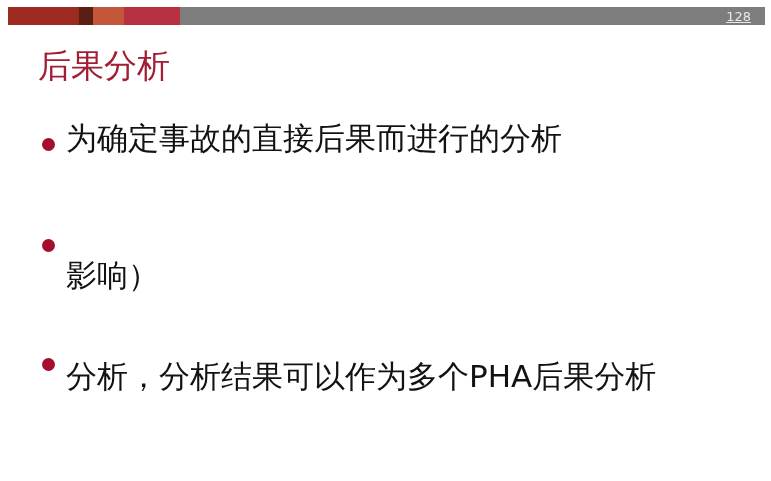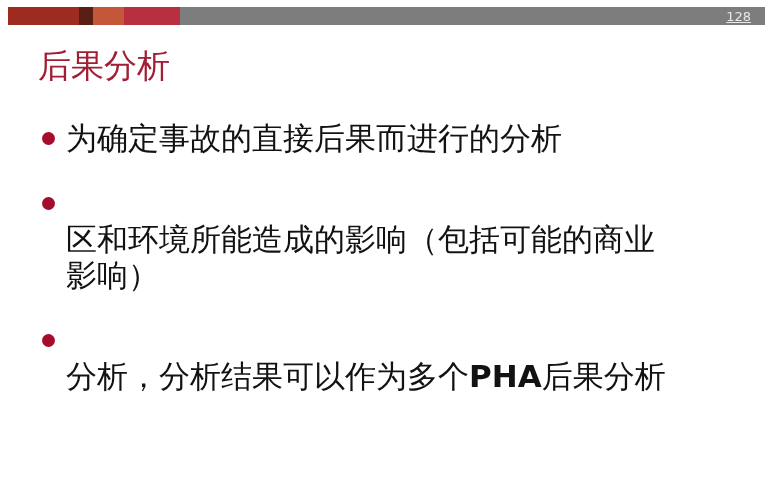--- a/index.html
+++ b/index.html
@@ -59,39 +59,39 @@
     position: absolute;
     left: 42px;
     top: 120px;
     width: 690px;
     margin: 0;
     padding: 0;
     list-style: none;
   }
   .bullets li {
     display: flex;
-    align-items: flex-start;
+    align-items: center;
     margin: 0 0 29px 0;
   }
   .dot {
     flex: 0 0 13px;
     width: 13px;
     height: 13px;
     border-radius: 50%;
     margin: 12px 11px 0 0;
   }
   .txt {
     margin: 0;
     font-size: 31px;
     line-height: 36px;
     letter-spacing: 0;
   }
   .pha {
     font-family: "DejaVu Sans", "Liberation Sans", sans-serif;
-    font-weight: 700;
+    font-weight: 400;
   }
 </style>
 </head>
 <body>
 
 <div class="slide">
 
   <header class="topbar">
     <span class="seg seg-1" style="background-color: rgb(158, 43, 32);"></span>
     <span class="seg seg-2" style="background-color: rgb(90, 30, 20);"></span>
@@ -110,21 +110,21 @@
       <span class="dot" style="background-color: rgb(165, 13, 45);"></span>
       <p class="txt">
         <span>为确定事故的直接后果而进行的分析</span>
       </p>
     </li>
 
     <li>
       <span class="dot" style="background-color: rgb(165, 13, 45);"></span>
       <p class="txt">
         <br>
-        <span>区和环境所能造成的影响（包括可能的商业</span><br>
+        <br>
         <span>影响）</span>
       </p>
     </li>
 
     <li>
       <span class="dot" style="background-color: rgb(165, 13, 45);"></span>
       <p class="txt">
         <br>
         <span>分析，分析结果可以作为多个</span><b class="pha">PHA</b><span>后果分析</span><br>
       </p>

